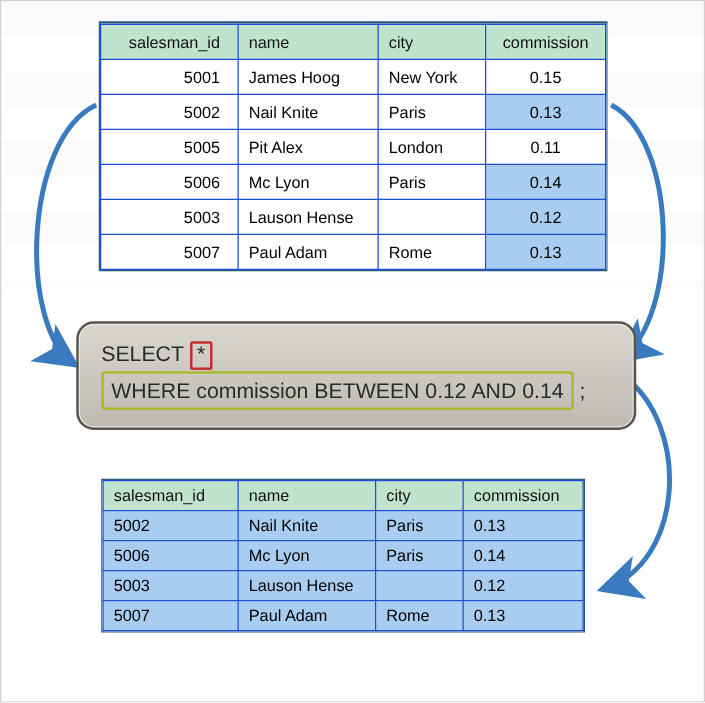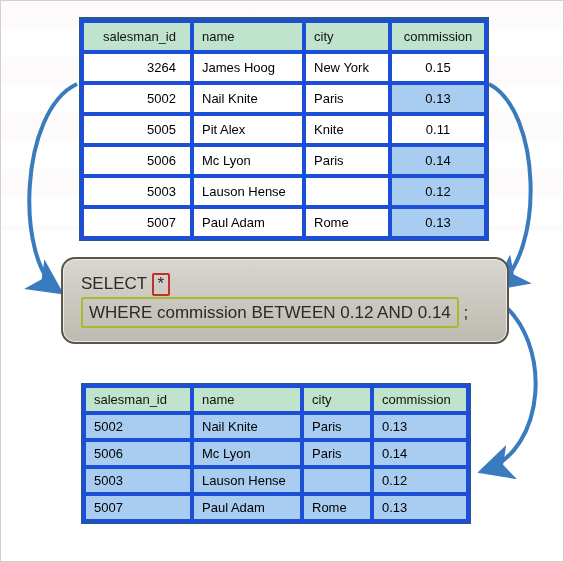--- a/index.html
+++ b/index.html
@@ -27,21 +27,21 @@
       #f7f4f2 0, #f7f4f2 28px,
       #ffffff 28px, #ffffff 56px
     );
     opacity: 0.35;
   }
   table {
     border-collapse: collapse;
     background: #fff;
   }
   th, td {
-    border: 4px solid #1d4ed8;
+    border: 1px solid #1d4ed8;
     padding: 6px 8px;
     text-align: left;
     font-weight: normal;
     white-space: nowrap;
   }
   th {
     background: #bfe3cc;
     font-weight: normal;
     color: #111;
   }
@@ -140,35 +140,35 @@
       <thead>
         <tr>
           <th>salesman_id</th>
           <th>name</th>
           <th>city</th>
           <th>commission</th>
         </tr>
       </thead>
       <tbody id="t1body">
           <tr>
-            <td>3264</td>
+            <td>5001</td>
             <td>James Hoog</td>
             <td>New York</td>
             <td>0.15</td>
           </tr>
           <tr>
             <td>5002</td>
             <td>Nail Knite</td>
             <td>Paris</td>
             <td class="hl">0.13</td>
           </tr>
           <tr>
             <td>5005</td>
             <td>Pit Alex</td>
-            <td>Knite</td>
+            <td>London</td>
             <td>0.11</td>
           </tr>
           <tr>
             <td>5006</td>
             <td>Mc Lyon</td>
             <td>Paris</td>
             <td class="hl">0.14</td>
           </tr>
           <tr>
             <td>5003</td>

